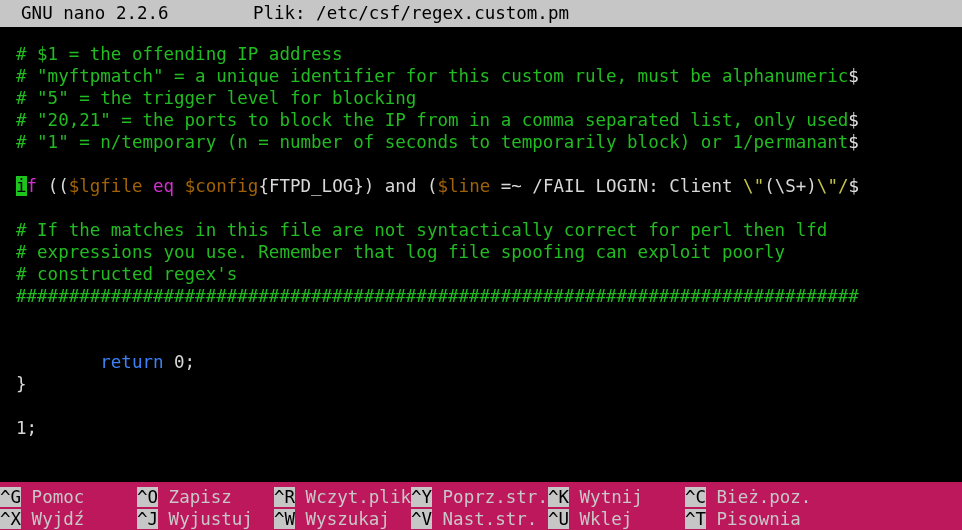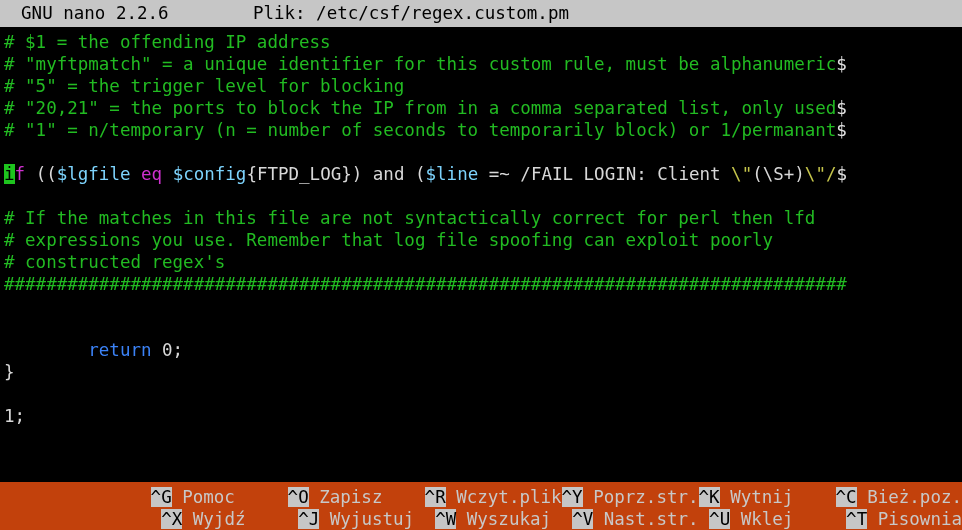--- a/index.html
+++ b/index.html
@@ -32,52 +32,51 @@
     letter-spacing: 0;
     white-space: pre;
     overflow: hidden;
     flex: 0 0 auto;
   }
 
   
   .editor {
     flex: 1 1 auto;
     background: #000000;
-    padding: 4px;
+    padding: 16px;
     overflow: hidden;
     position: relative;
   }
   .row {
     height: 22px;
     line-height: 22px;
     font-size: 17.5px;
     white-space: pre;
     color: #d0d0d0;
     overflow: hidden;
   }
   .row.spacer { color: transparent; }
 
   .c-comment  { color: #22bb22; }
   .c-plain    { color: #d8d8d8; }
   .c-keyword  { color: #d030d0; }
-  .c-var      { color: #7dd3fc; }
+  .c-var      { color: #a16207; }
   .c-string   { color: #c5c54b; }
   .c-red      { color: #3b82f6; }
   .c-marker   { color: #e0e0e0; }
   .cursor {
     background: #1ec41e;
     color: #000000;
   }
 
   
   .footer {
     flex: 0 0 auto;
-    background: #c2410c;
+    background: #be185d;
     padding-top: 4px;
-    text-align: right;
   }
   .fbrow {
     height: 22px;
     line-height: 22px;
     font-size: 17.5px;
     white-space: pre;
     color: #c8c8c8;
     display: block;
   }
   .key {

